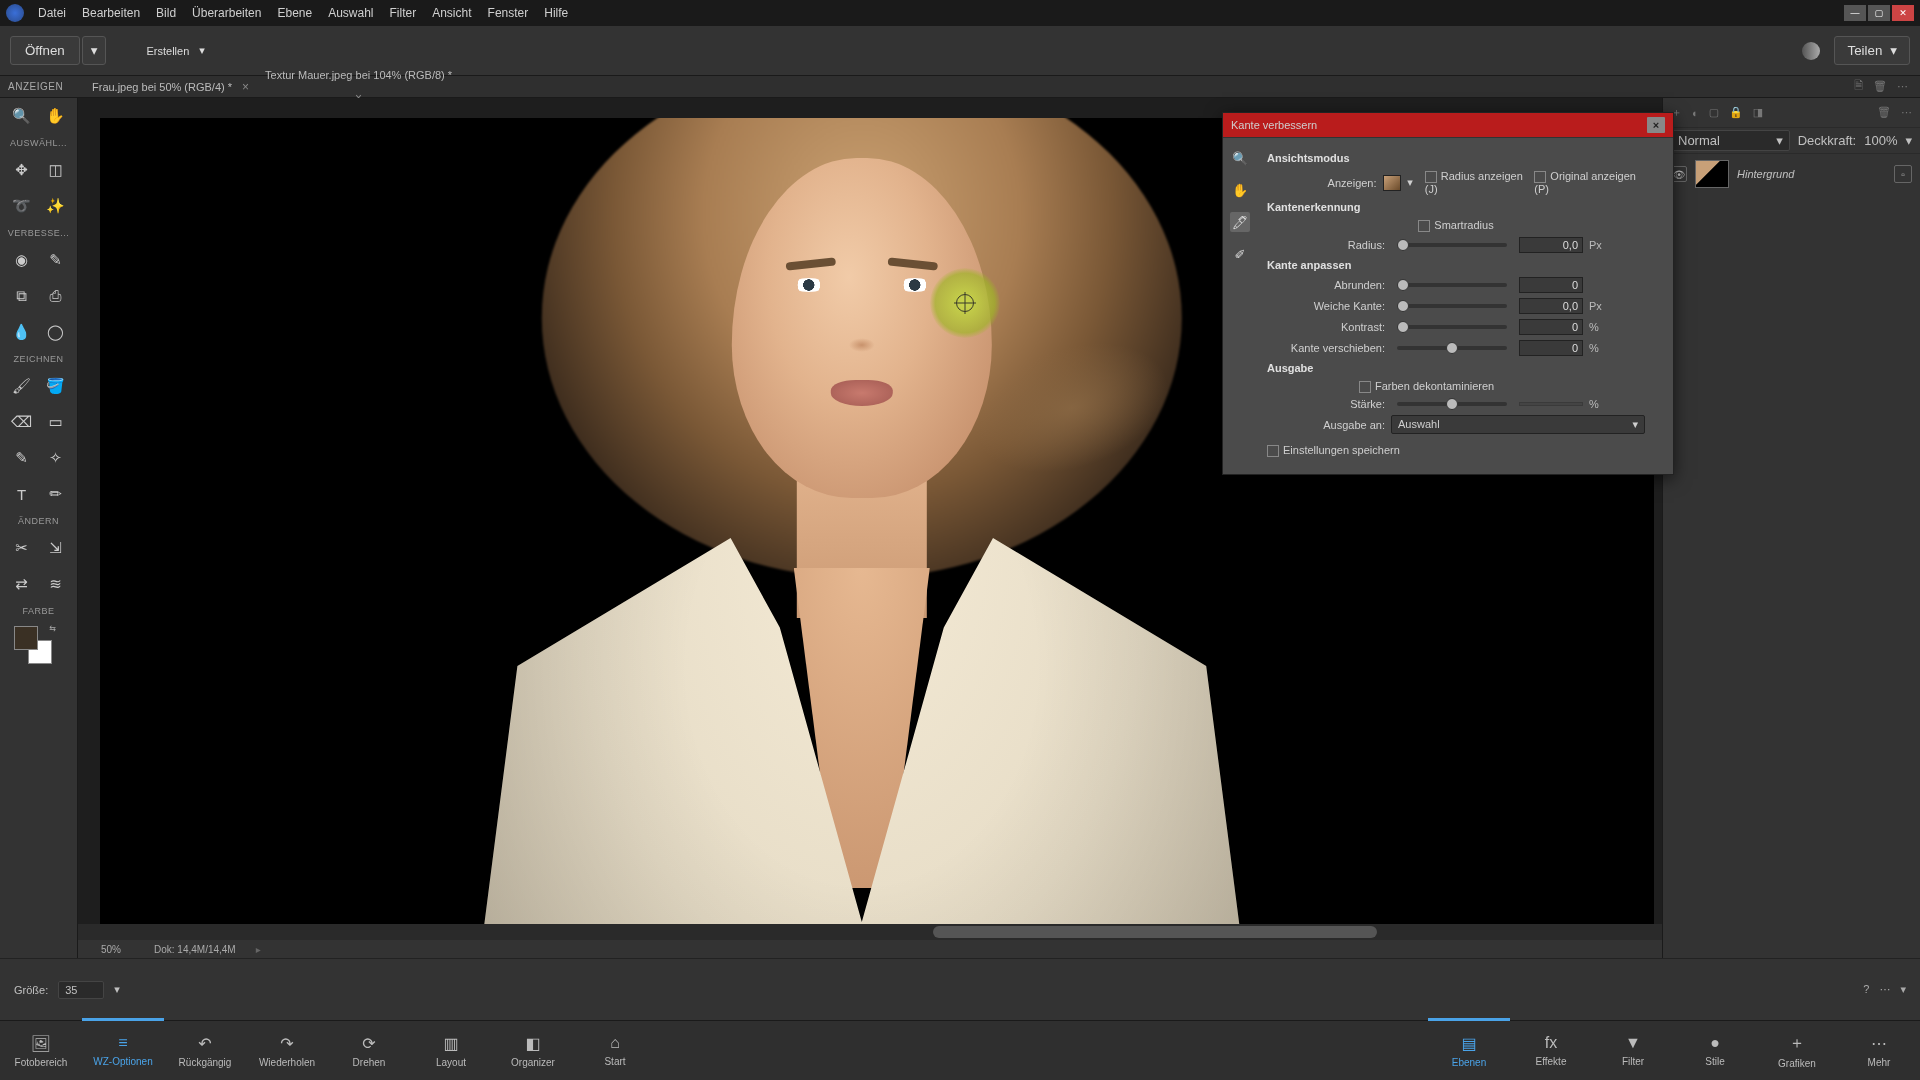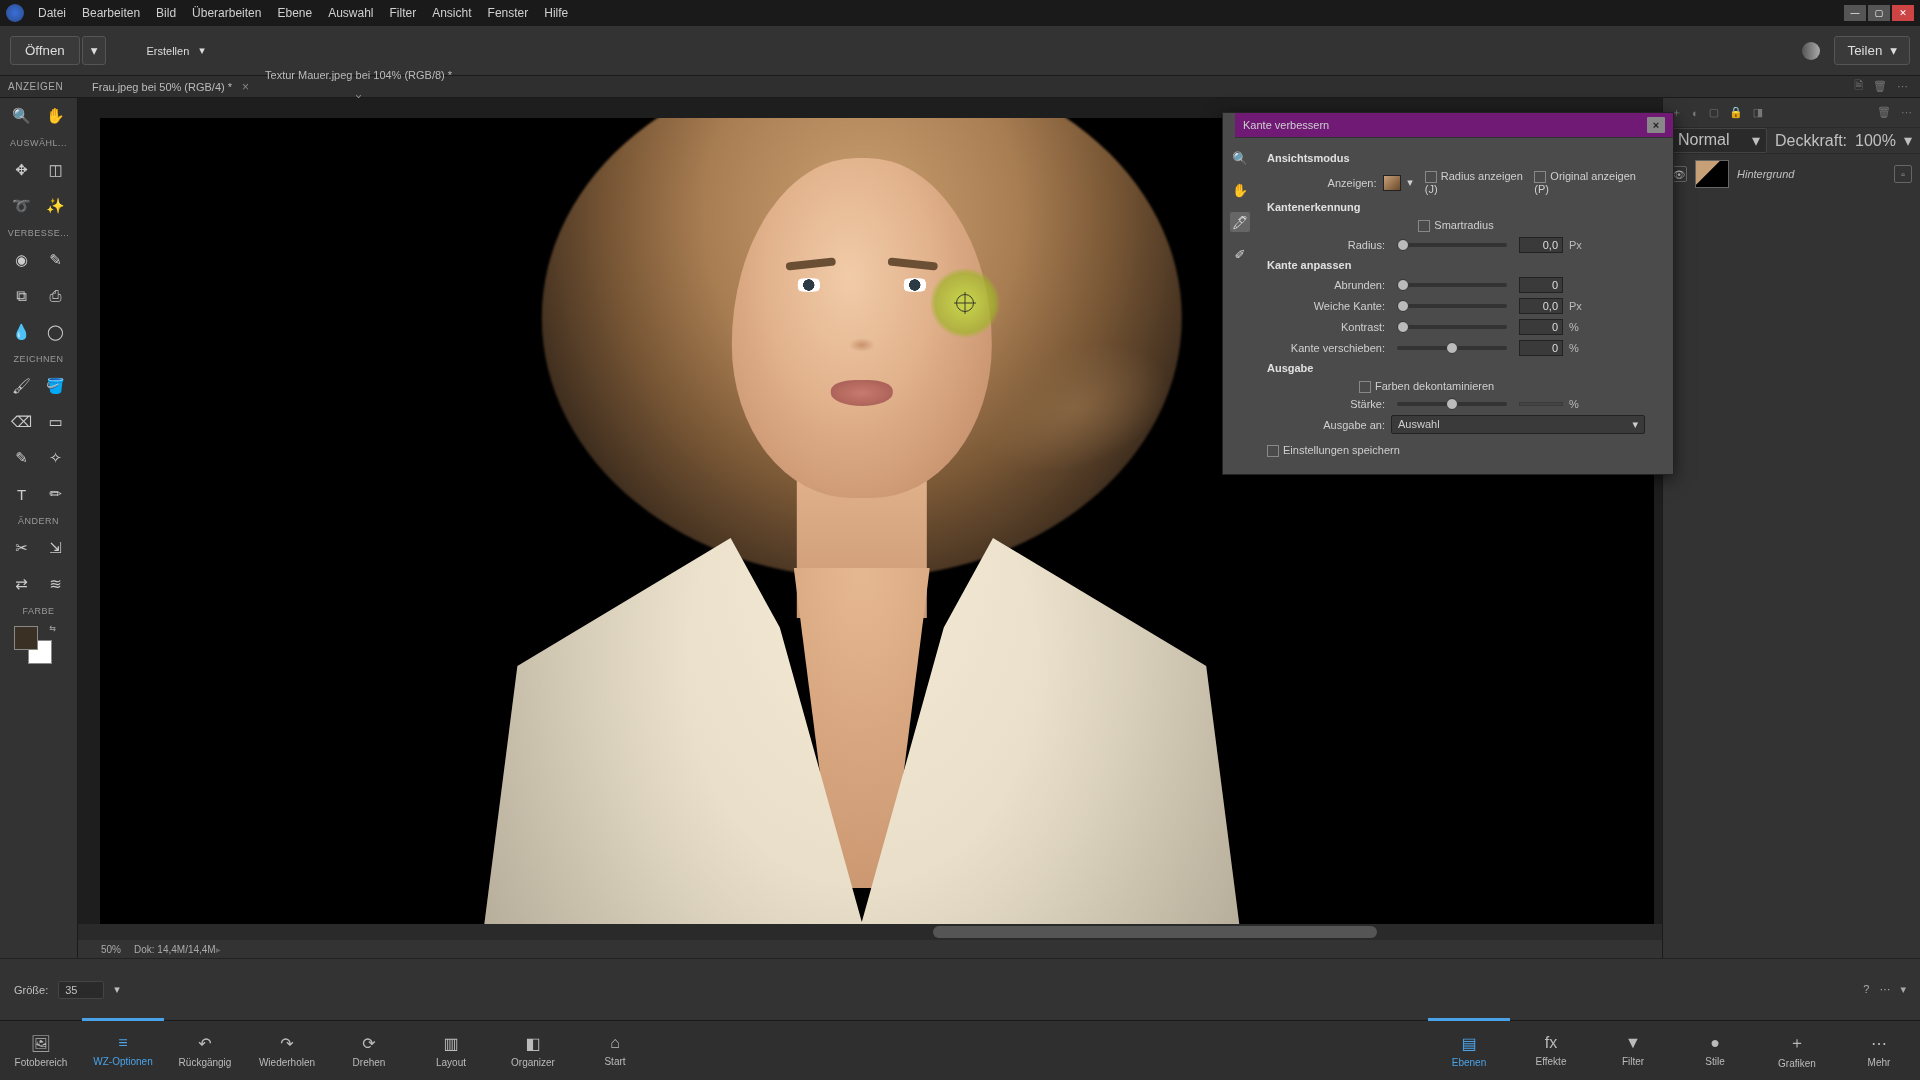--- a/index.html
+++ b/index.html
@@ -68,48 +68,48 @@
 .highlighter { position: absolute; left: 830px; top: 150px; width: 70px; height: 70px; border-radius: 50%; background: radial-gradient(circle, rgba(200,220,70,0.9), rgba(160,180,40,0.7) 60%, transparent 72%); }
 .cross { position: absolute; left: 50%; top: 50%; transform: translate(-50%,-50%); width: 22px; height: 22px; }
 .cross::before, .cross::after { content: ""; position: absolute; background: #3a3a2a; }
 .cross::before { left: 50%; top: 0; width: 1px; height: 100%; transform: translateX(-50%);}
 .cross::after { top: 50%; left: 0; height: 1px; width: 100%; transform: translateY(-50%);}
 .cross .ring { position: absolute; left: 50%; top: 50%; width: 18px; height: 18px; border: 1px solid #3a3a2a; border-radius: 50%; transform: translate(-50%,-50%); }
 
 
 .h-scroll { position: absolute; left: 0; right: 0; bottom: 18px; height: 16px; background: #2a2a2a; }
 .h-thumb { position: absolute; left: 54%; top: 2px; width: 28%; height: 12px; background: #555; border-radius: 6px; }
-.status-strip { position: absolute; left: 0; right: 0; bottom: 0; height: 18px; background: #333; display: flex; align-items: center; font-size: 10px; padding: 0 10px; color: #aaa; }
+.status-strip { position: absolute; left: 0; right: 0; bottom: 0; height: 18px; background: #333; display: flex; align-items: center; font-size: 10px; padding: 0 10px; gap: 20px; color: #aaa; }
 .zoom-box { width: 46px; text-align: center; }
 
 
 .right-panel { position: absolute; right: 0; top: 98px; width: 258px; bottom: 122px; background: #333; border-left: 1px solid #1a1a1a; }
 .rp-row1 { height: 30px; display: flex; align-items: center; padding: 0 8px; gap: 10px; justify-content: flex-end; color: #777; border-bottom: 1px solid #2a2a2a; }
-.rp-row2 { height: 26px; display: flex; align-items: center; padding: 0 8px; gap: 8px; font-size: 16px; border-bottom: 1px solid #2a2a2a; }
+.rp-row2 { height: 26px; display: flex; align-items: center; padding: 0 8px; gap: 8px; font-size: 13px; border-bottom: 1px solid #2a2a2a; }
 .rp-row2 .sel { flex: 1; background: #2a2a2a; border: 1px solid #444; padding: 2px 6px; border-radius: 2px; display: flex; justify-content: space-between; }
 .layer-item { display: flex; align-items: center; gap: 8px; padding: 6px 8px; }
 .eye-icon { width: 16px; height: 16px; border: 1px solid #666; border-radius: 2px; display: flex; align-items: center; justify-content: center; font-size: 10px; }
 .layer-thumb { width: 34px; height: 28px; background: linear-gradient(135deg,#c8a078 40%,#000 42%); border: 1px solid #666; }
 .layer-lock { margin-left: auto; width: 18px; height: 18px; border: 1px solid #666; border-radius: 2px; display: flex; align-items: center; justify-content: center; font-size: 10px; }
 
 
 .dialog { position: absolute; left: 1222px; top: 112px; width: 452px; background: #4b4b4b; border: 1px solid #222; box-shadow: 0 4px 16px rgba(0,0,0,.6); color: #cfcfcf; font-size: 11px; }
-.dlg-title { background: #701a75; padding: 4px 8px; display: flex; align-items: center; border-bottom: 1px solid #333; margin-left: 12px; }
+.dlg-title { background: #b91c1c; padding: 4px 8px; display: flex; align-items: center; border-bottom: 1px solid #333; }
 .dlg-close { margin-left: auto; width: 18px; height: 16px; background: #888; color: #222; display: flex; align-items: center; justify-content: center; font-weight: bold; cursor: pointer; border-radius: 1px; }
 .dlg-body { display: flex; }
 .dlg-tools { width: 34px; background: #4b4b4b; display: flex; flex-direction: column; align-items: center; gap: 12px; padding: 10px 0; }
 .dlg-tool { width: 20px; height: 20px; display: flex; align-items: center; justify-content: center; font-size: 13px; color: #ddd; cursor: pointer; }
 .dlg-tool.sel { background: #666; border-radius: 2px; }
 .dlg-content { flex: 1; padding: 8px 28px 12px 10px; }
 .sect-h { font-weight: 600; color: #e0e0e0; margin: 6px 0 6px 0; }
 .row { display: flex; align-items: center; margin: 5px 0; gap: 6px; }
 .row label.rlabel { width: 118px; text-align: right; }
 .slider { flex: 0 0 110px; height: 4px; background: #333; border-radius: 2px; position: relative; margin: 0 6px; }
 .slider .knob { position: absolute; top: -4px; width: 12px; height: 12px; border-radius: 50%; background: #bbb; border: 1px solid #333; }
-.valbox { width: 44px; background: #3a3a3a; border: 1px solid #222; padding: 1px 4px; text-align: right; color: #ddd; }
+.valbox { width: 64px; background: #3a3a3a; border: 1px solid #222; padding: 1px 4px; text-align: right; color: #ddd; }
 .unit { width: 24px; color: #bbb; }
 .chk { width: 12px; height: 12px; border: 1px solid #888; display: inline-block; margin-right: 4px; vertical-align: middle; }
 .preview-chip { width: 20px; height: 16px; background: linear-gradient(135deg,#c8a078,#6a4a2a); border: 1px solid #222; }
 .sel-out { flex: 1; background: #3a3a3a; border: 1px solid #222; padding: 2px 6px; display: flex; justify-content: space-between; border-radius: 2px; }
 .dlg-buttons { display: flex; justify-content: flex-end; gap: 8px; margin-top: 12px; }
 .btn { padding: 4px 18px; border-radius: 11px; border: 1px solid #333; background: #5a5a5a; color: #eee; cursor: pointer; }
 .btn.primary { background: #2f7fd2; border-color: #1f5fa2; color: #fff; }
 
 
 .tool-opt-row { position: absolute; left: 0; right: 0; bottom: 60px; height: 62px; background: #333; border-top: 1px solid #222; padding: 10px 14px; display: flex; align-items: center; gap: 10px; }

